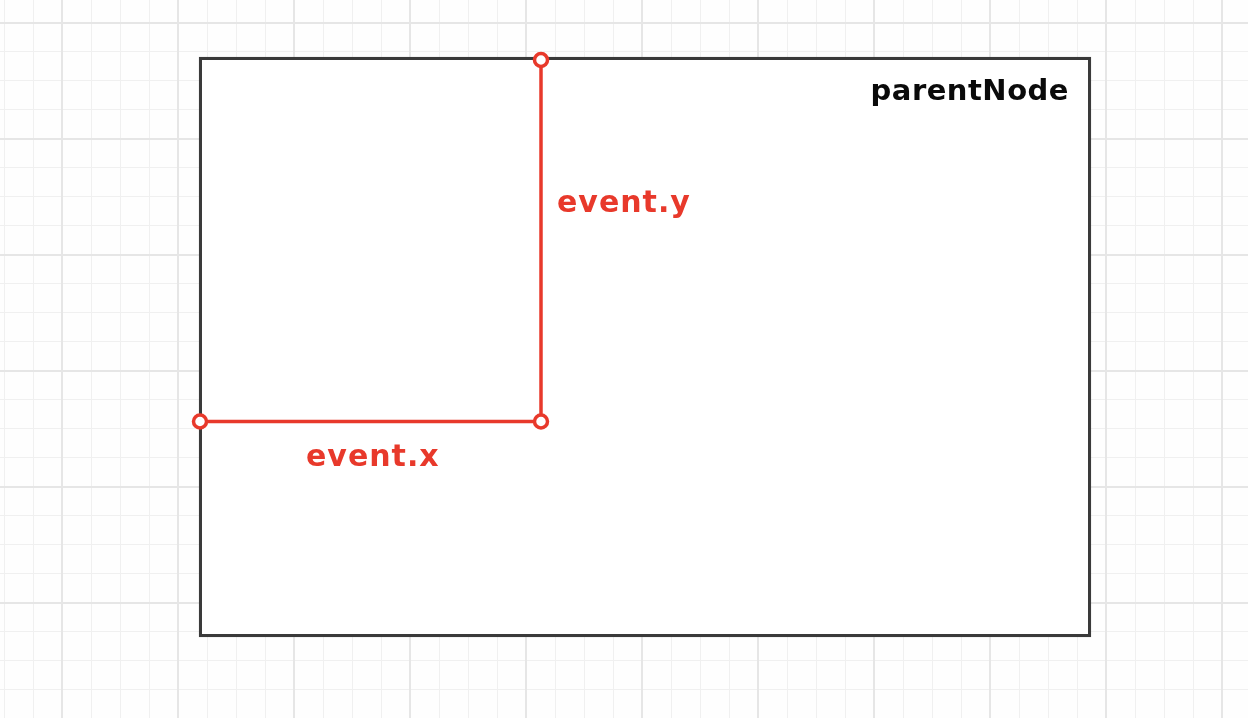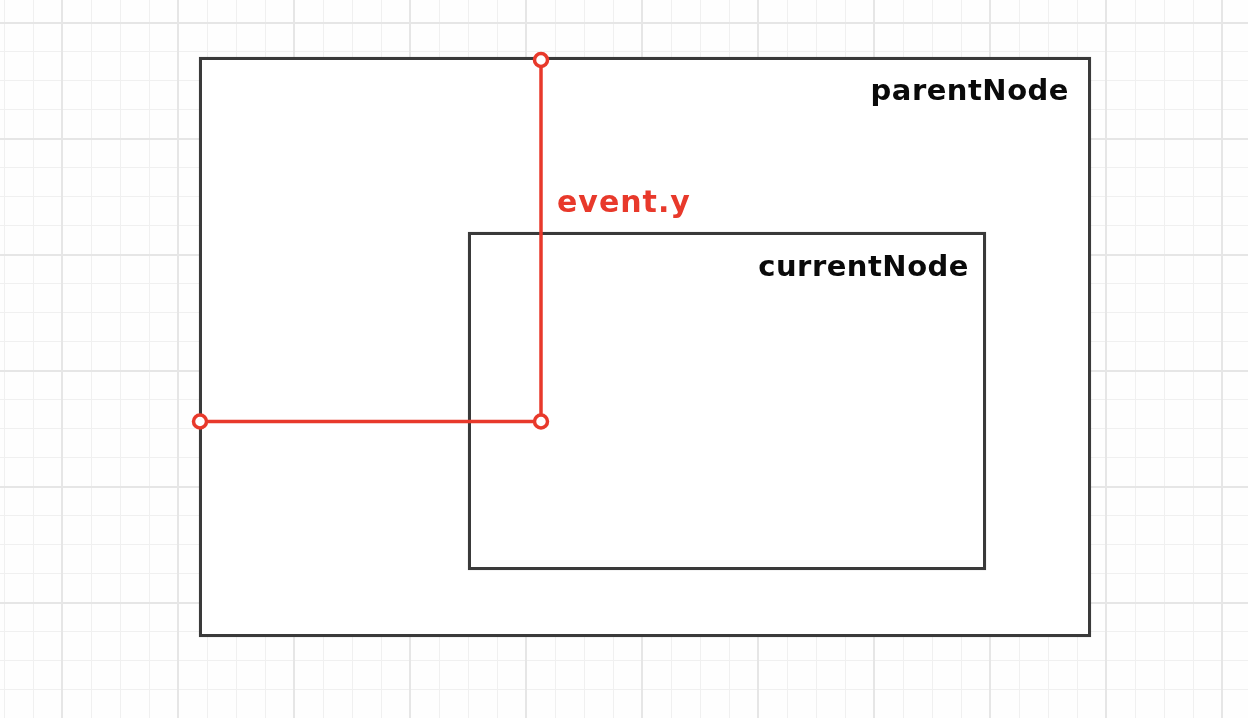--- a/index.html
+++ b/index.html
@@ -78,28 +78,26 @@
 </style>
 </head>
 <body>
 
 <div class="canvas">
 
   <div class="node-rect parent-rect">
     <span class="node-label parent-label">parentNode</span>
   </div>
 
-  <div class="node-rect current-rect">
-    <span class="node-label current-label">currentNode</span>
-  </div>
 
   <svg class="overlay" width="1248" height="718" viewBox="0 0 1248 718">
     <line class="red-line" x1="541" y1="60" x2="541" y2="421.5"></line>
     <line class="red-line" x1="201" y1="421.5" x2="541" y2="421.5"></line>
     <circle class="red-point" cx="541" cy="60" r="6.5"></circle>
     <circle class="red-point" cx="200" cy="421.5" r="6.5"></circle>
     <circle class="red-point" cx="541" cy="421.5" r="6.5"></circle>
   </svg>
 
   <span class="measure-label event-y-label">event.y</span>
 
+  <span class="measure-label event-x-label">event.x</span>
 
 </div>
 
 </body></html>

